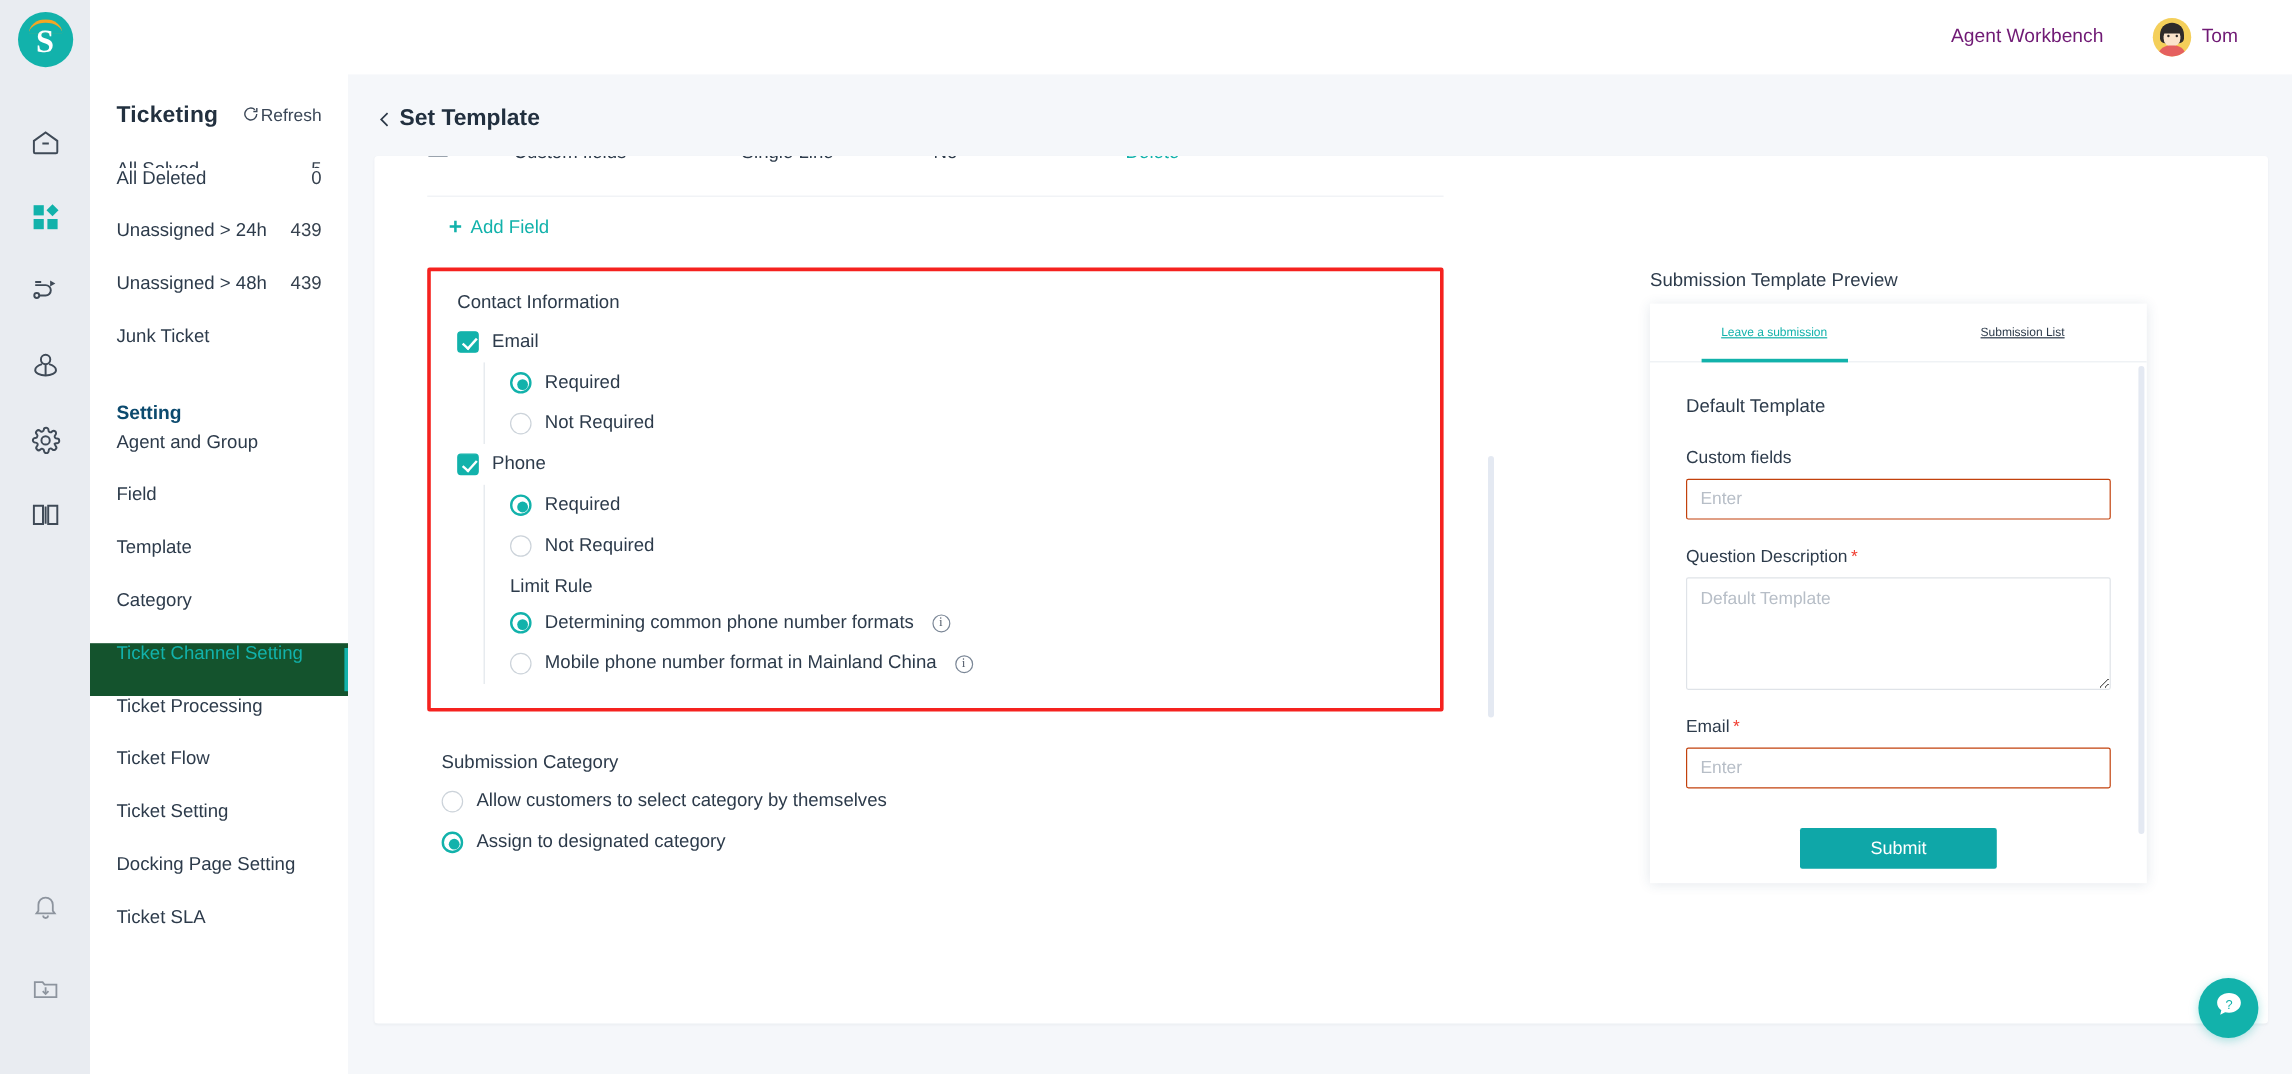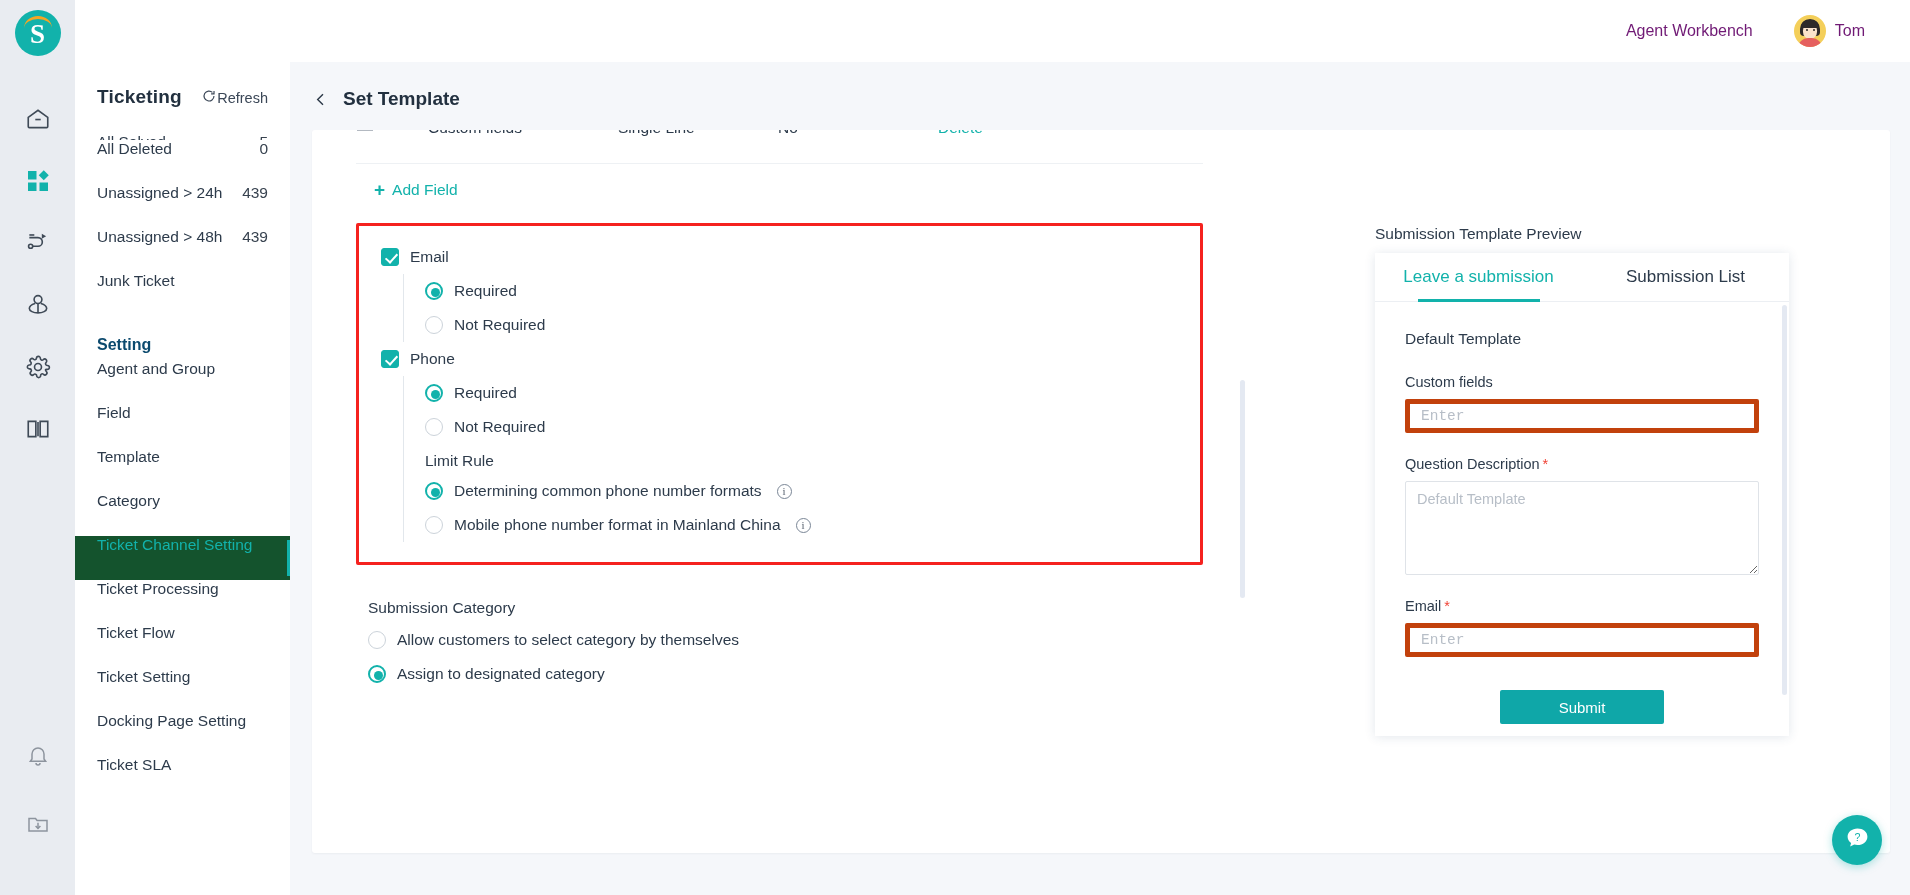--- a/index.html
+++ b/index.html
@@ -76,21 +76,21 @@
   .side-item.active::after {
     content: ""; position: absolute; right: 0; top: 4px; bottom: 4px;
     width: 3px; background: #12b2ab;
   }
 
   
   .stage {
     position: absolute; left: 290px; top: 62px; right: 0; bottom: 0;
     background: #f5f7fa;
   }
-  .stage-head { padding: 26px 0 10px 22px; display: flex; align-items: center; gap: 14px; }
+  .stage-head { padding: 26px 0 10px 22px; display: flex; align-items: center; gap: 4px; }
   .back-chev { cursor: pointer; display: flex; }
   .stage-title { font-size: 19px; font-weight: bold; color: #22303f; }
 
   .card {
     position: absolute; left: 22px; right: 20px; top: 68px; bottom: 42px;
     background: #fff; border-radius: 3px; overflow: hidden;
     box-shadow: 0 1px 2px rgba(30,50,80,.05);
   }
 
   
@@ -178,35 +178,35 @@
   
   .preview { position: absolute; left: 1063px; top: 95px; width: 440px; }
   .preview-title { font-size: 15.5px; color: #2d3b4b; margin-bottom: 10px; }
   .pv-card {
     width: 414px; height: 483px; background: #fff;
     box-shadow: 0 1px 10px rgba(40,70,110,.13); position: relative; overflow: hidden;
   }
   .pv-tabs { display: flex; height: 49px; border-bottom: 1px solid #eceff3; }
   .pv-tab {
     flex: 1; display: flex; align-items: center; justify-content: center;
-    font-size: 17px; color: #2d3b4b; cursor: pointer; position: relative;
+    font-size: 10px; color: #2d3b4b; cursor: pointer; position: relative; text-decoration: underline;
   }
   .pv-tab.active { color: #12b2ab; }
   .pv-tab.active::after {
     content: ""; position: absolute; bottom: -1px; left: 50%; transform: translateX(-50%);
     width: 122px; height: 3px; background: #12b2ab;
   }
   .pv-body { padding: 28px 30px 0 30px; position: relative; }
   .pv-h { font-size: 15.5px; color: #2d3b4b; margin-bottom: 26px; }
   .pv-lab { font-size: 14.5px; color: #2d3b4b; margin-bottom: 9px; }
   .req-star { color: #f04134; margin-left: 3px; }
   .pv-input {
-    width: 100%; height: 34px; border: 5px solid #c2410c; border-radius: 2px;
+    width: 100%; height: 34px; border: 1px solid #c2410c; border-radius: 2px;
     padding: 0 11px; font-size: 14.5px; color: #1f2d3d; background: #fff;
-    font-family: Liberation Mono, monospace; outline: none;
+    font-family: Liberation Sans, sans-serif; outline: none;
   }
   .pv-input::placeholder { color: #b7bec7; }
   .pv-ta {
     width: 100%; height: 94px; border: 1px solid #dfe3e8; border-radius: 2px;
     padding: 9px 11px; font-size: 14.5px; color: #1f2d3d; resize: both;
     font-family: "Liberation Sans", sans-serif; outline: none; display: block;
   }
   .pv-ta::placeholder { color: #b7bec7; }
   .pv-gap { height: 23px; }
   .pv-submit {
@@ -465,20 +465,21 @@
               <span class="c-act link-teal">Delete</span>
             </div>
           </div>
 
           <div class="addfield">
             <span class="plus">+</span>
             <span>Add Field</span>
           </div>
 
           <div class="hl-box">
+            <div class="sec-label">Contact Information</div>
 
             <div class="crow">
               <span class="cb on"></span>
               <span>Email</span>
             </div>
             <div class="sub">
               <div class="crow">
                 <span class="rb on"></span>
                 <span>Required</span>
               </div>

